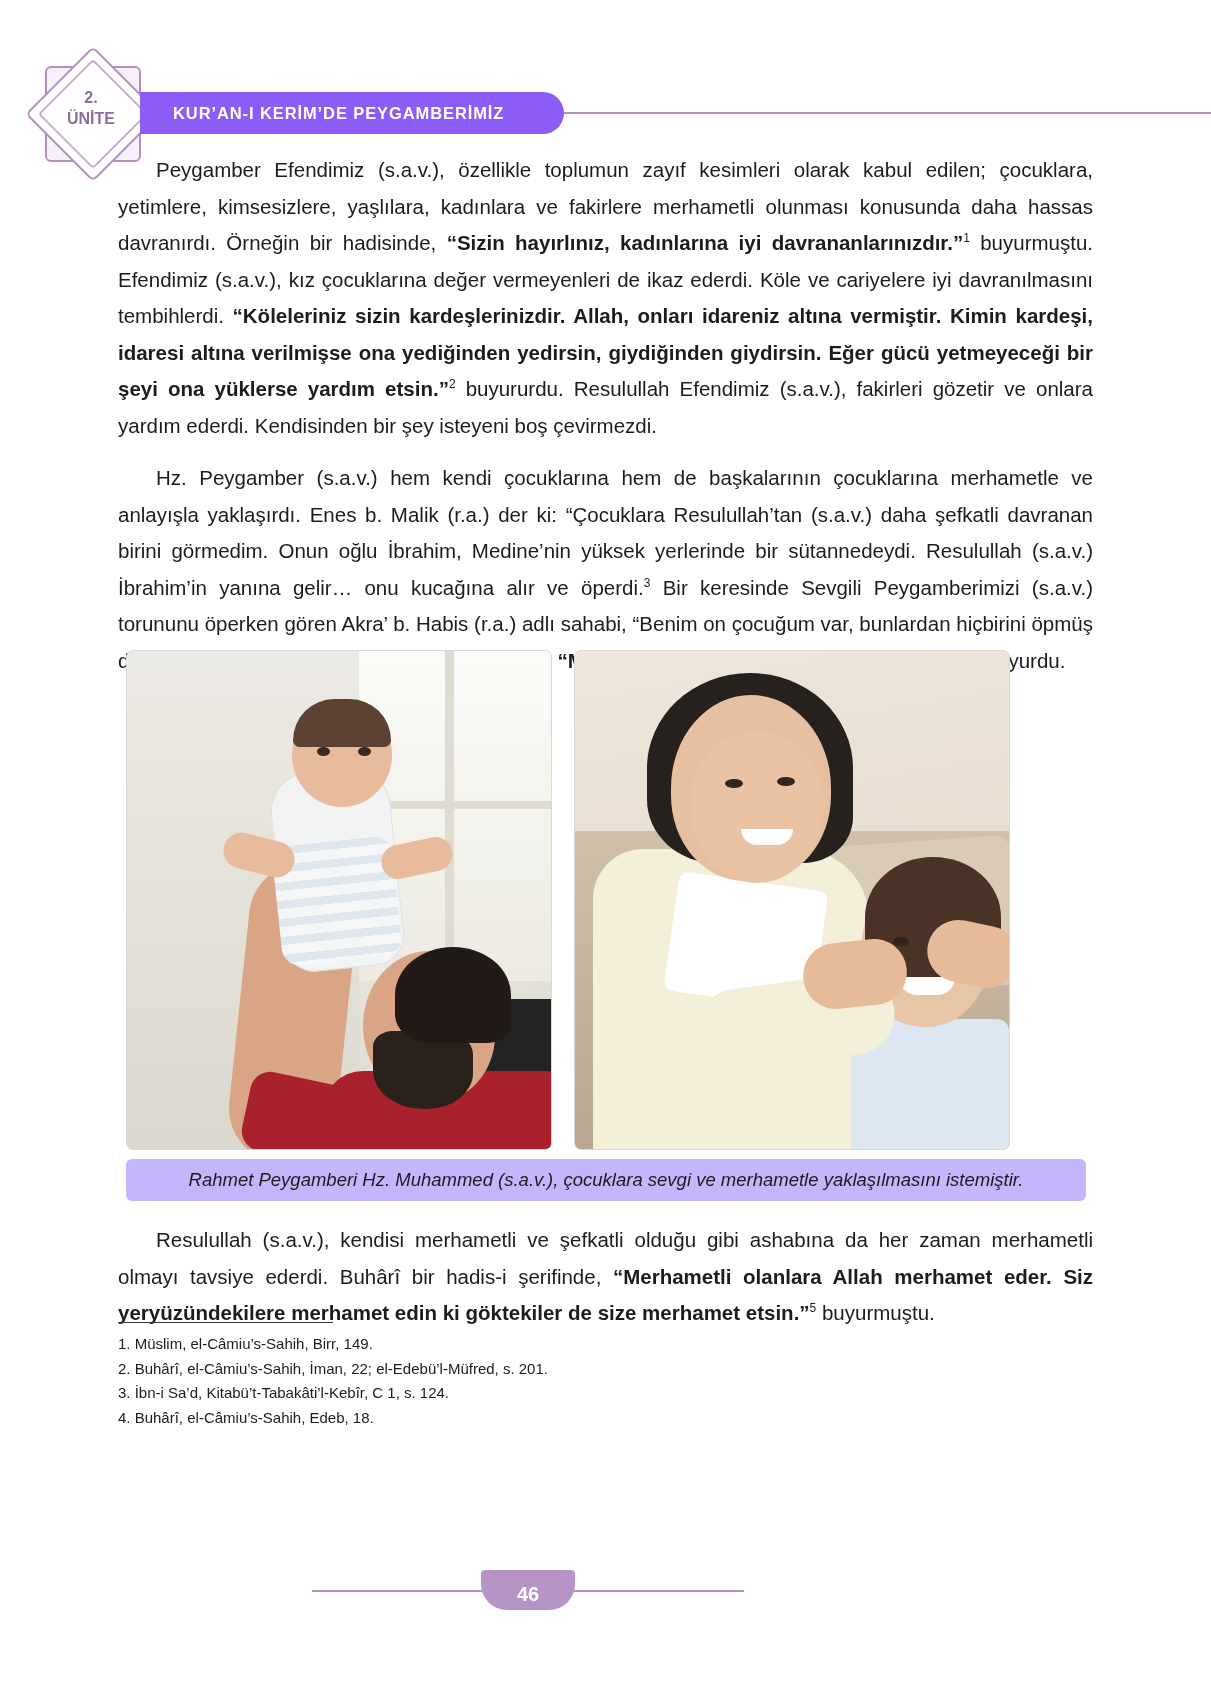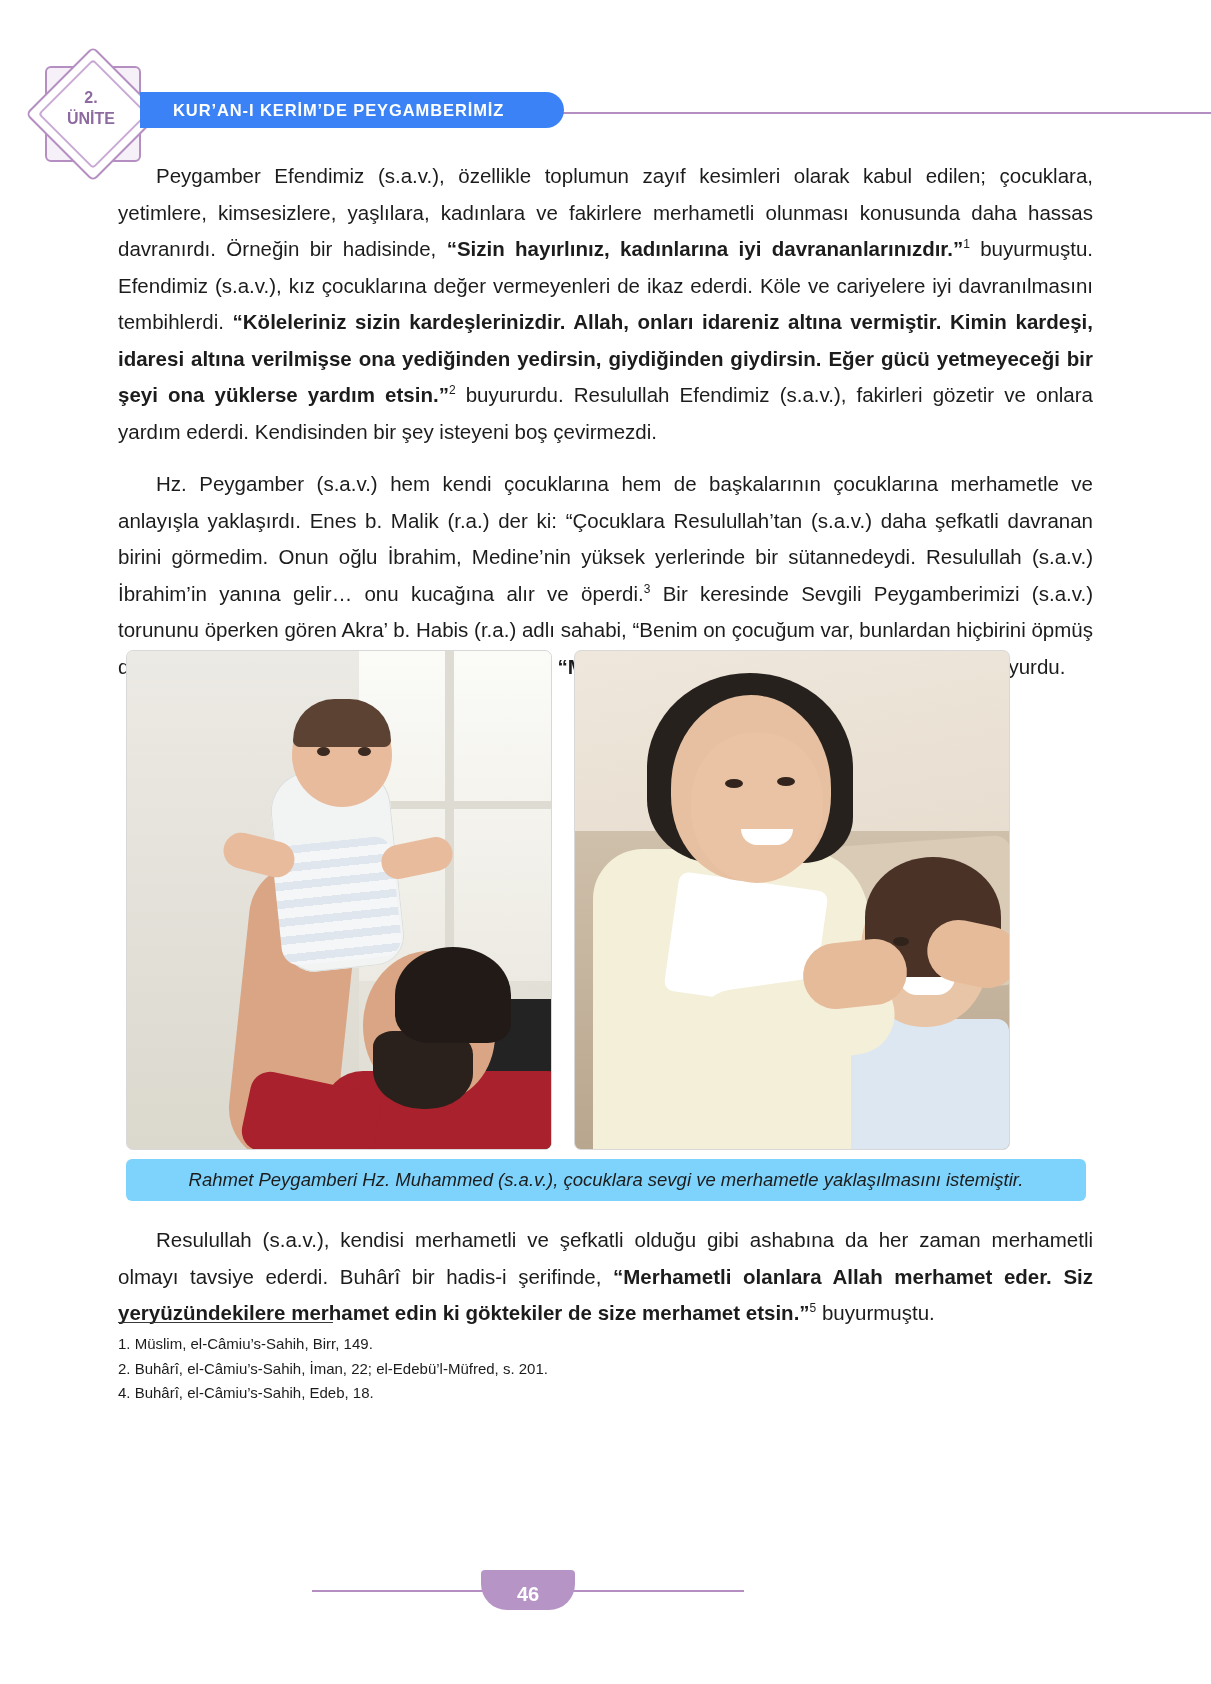--- a/index.html
+++ b/index.html
@@ -73,39 +73,39 @@
     color: #8d6aa0;
     font-size: 16px;
     line-height: 21px;
     font-weight: bold;
     z-index: 5;
   }
   .unit-tab {
     position: absolute;
     left: 140px;
     top: 92px;
-    height: 36px;
+    height: 42px;
     padding: 0 60px 0 33px;
-    background: #3b82f6;
+    background: #8b5cf6;
     border-radius: 0 21px 21px 0;
     display: flex;
     align-items: center;
   }
   .unit-tab span {
     color: #ffffff;
     font-size: 16.5px;
     letter-spacing: 0.9px;
     font-weight: bold;
   }
 
   
   .content {
     position: absolute;
     left: 118px;
-    top: 158px;
+    top: 152px;
     width: 975px;
   }
   p.para {
     margin: 0 0 16px 0;
     font-size: 20.5px;
     line-height: 36.5px;
     text-align: justify;
     text-indent: 38px;
     color: #1c1c1c;
   }
@@ -269,21 +269,21 @@
     background:#e6bb9a; border-radius:34px; transform: rotate(12deg);
   }
   .p2 .arm {
     position:absolute; left:120px; top:330px; width:200px; height:82px;
     background:#f4efd9; border-radius:40px; transform: rotate(-8deg);
   }
 
   .caption {
     margin-top: 9px;
     height: 42px;
-    background: #7dd3fc;
+    background: #c4b5fd;
     border-radius: 6px;
     display: flex;
     align-items: center;
     justify-content: center;
   }
   .caption span {
     font-size: 18.5px;
     font-style: italic;
     color: #1c1c1c;
   }
@@ -434,20 +434,21 @@
 </div>
 
 <div class="lower">
   <p class="para last"><span>Resulullah (s.a.v.), kendisi merhametli ve şefkatli olduğu gibi ashabına da her zaman merhametli olmayı tavsiye ederdi. Buhârî bir hadis-i şerifinde,  </span><b>“Merhametli olanlara Allah merhamet eder. Siz yeryüzündekilere merhamet edin ki göktekiler de size merhamet etsin.”</b><sup>5</sup><span> buyurmuştu.</span></p>
 </div>
 
 <div class="notes">
   <div class="rule"></div>
   <div class="note">1. Müslim, el-Câmiu’s-Sahih,  Birr, 149.</div>
   <div class="note">2. Buhârî, el-Câmiu’s-Sahih,  İman, 22; el-Edebü’l-Müfred, s. 201.</div>
+  <div class="note">3. İbn-i Sa’d, Kitabü’t-Tabakâti’l-Kebîr, C 1, s. 124.</div>
   <div class="note">4. Buhârî, el-Câmiu’s-Sahih, Edeb, 18.</div>
 </div>
 
 <div class="pagenum">
   <div class="line-l"></div>
   <div class="line-r"></div>
   <div class="plate">46</div>
 </div>
 
 </body></html>

